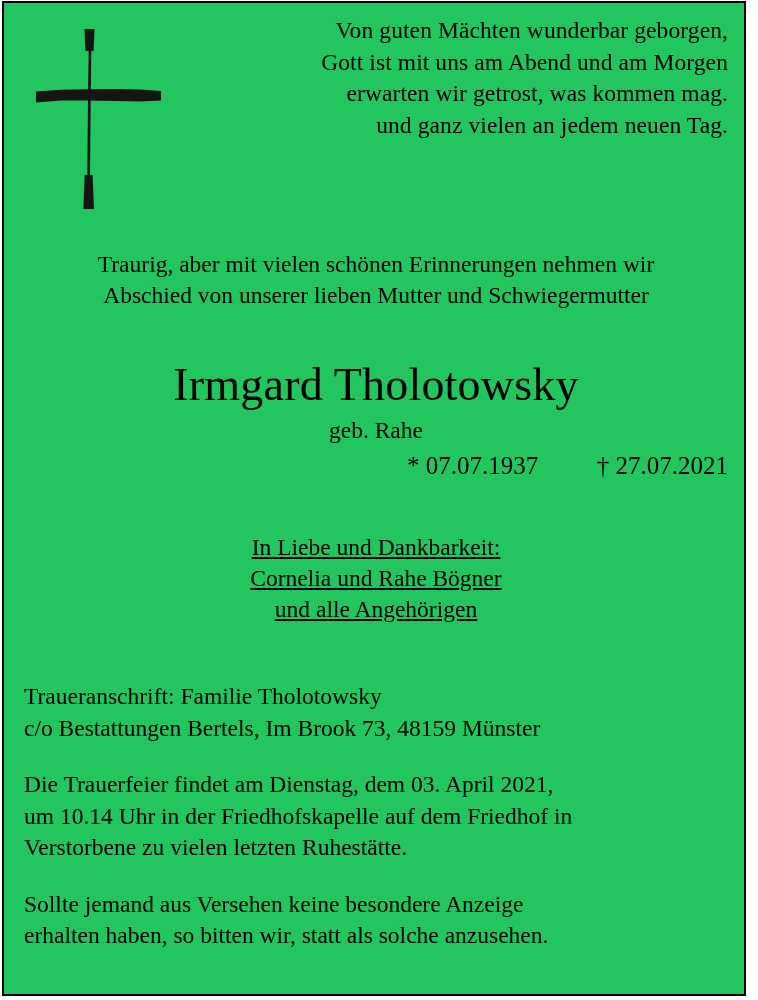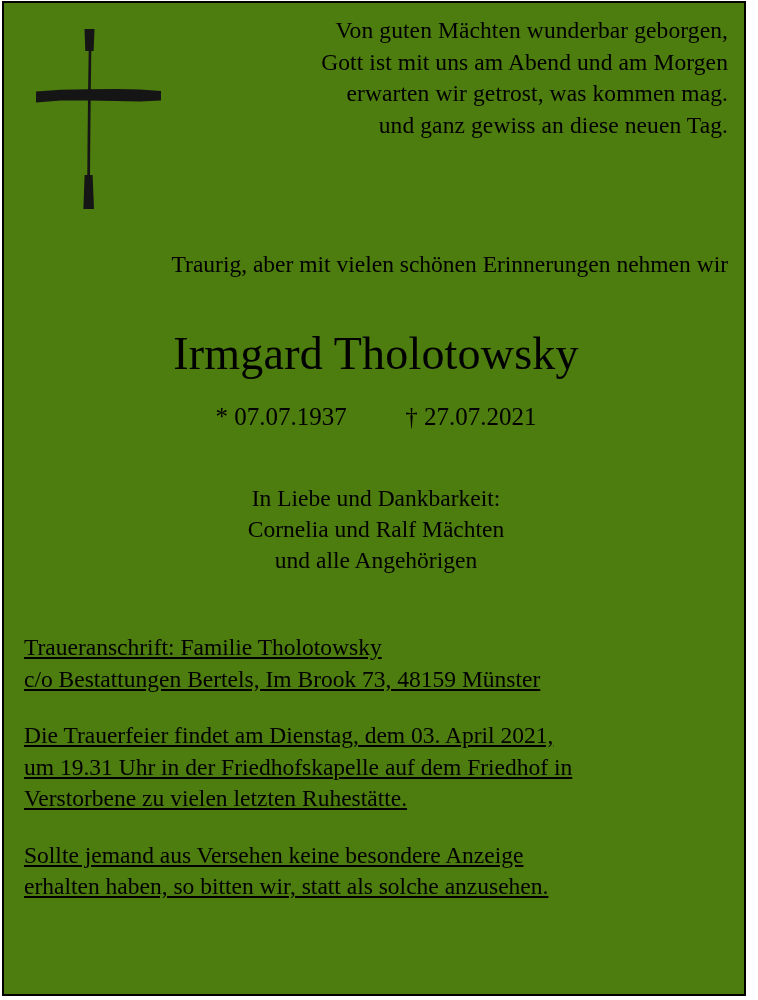--- a/index.html
+++ b/index.html
@@ -17,21 +17,21 @@
 
   
   #notice {
     position: absolute;
     left: 2px;
     top: 1px;
     width: 744px;
     height: 995px;
     border: 2px solid #000000;
     box-sizing: border-box;
-    background: #4d7c0f;
+    background: #22c55e;
   }
 
   .inner {
     position: relative;
     width: 100%;
     height: 100%;
     box-sizing: border-box;
     padding: 0 16px 0 20px;
   }
 
@@ -60,21 +60,21 @@
     text-align: right;
     font-size: 23.5px;
     line-height: 31.5px;
     letter-spacing: 0.1px;
   }
   .verse div { white-space: nowrap; }
   .verse .attribution { }
 
   
   .farewell {
-    text-align: right;
+    text-align: center;
     font-size: 23.5px;
     line-height: 31px;
     margin-top: 24px;
   }
   .farewell div { white-space: nowrap; }
 
   
   .name-block {
     text-align: center;
     margin-top: 40px;
@@ -87,44 +87,45 @@
     margin-top: 48px;
   }
   .maiden-name {
     font-size: 23.5px;
     line-height: 30px;
     margin-top: 4px;
   }
   .dates {
     font-size: 25px;
     line-height: 32px;
-    margin-top: 21px;
+    margin-top: 5px;
+    text-align: right;
   }
   .dates .date-gap {
     display: inline-block;
     width: 46px;
   }
   .dagger-sym, .star-sym { font-size: 25px; }
 
   
   .gratitude {
     text-align: center;
     font-size: 23.5px;
     line-height: 31px;
     margin-top: 50px;
+    text-decoration: underline;
   }
   .gratitude div { white-space: nowrap; }
 
   
   .details {
     margin-top: 56px;
     font-size: 23.5px;
     line-height: 31.5px;
     text-align: left;
-    text-decoration: underline;
   }
   .para { margin-bottom: 25px; }
   .para:last-child { margin-bottom: 12px; }
   .para div { white-space: nowrap; }
 </style>
 </head>
 <body>
 
 <div id="notice">
   <div class="inner">
@@ -139,56 +140,58 @@
 
             <path d="M8 74.5 L33 72.8 L60 72.2 L88 72.0 L112 72.6 L133 74.0 L133 83.4 L112 84.6 L88 84.0 L60 83.6 L33 83.6 L8 85.4 Z"></path>
           </g>
         </svg>
       </div>
 
       <div class="verse">
         <div>Von guten Mächten wunderbar geborgen,</div>
         <div>Gott ist mit uns am Abend und am Morgen</div>
         <div>erwarten wir getrost, was kommen mag.</div>
-        <div>und ganz gewiss an diese neuen Tag.</div>
+        <div>und ganz vielen an jedem neuen Tag.</div>
       </div>
 
     </div>
 
     <div class="farewell">
       <div>Traurig, aber mit vielen schönen Erinnerungen nehmen wir</div>
+      <div>Abschied von unserer lieben Mutter und Schwiegermutter</div>
     </div>
 
     <div class="name-block">
       <div class="deceased-name">Irmgard Tholotowsky</div>
+      <div class="maiden-name">geb. Rahe</div>
       <div class="dates">
         <span class="star-sym">*</span>
         <span>07.07.1937</span>
         <span class="date-gap"></span>
         <span class="dagger-sym">†</span>
         <span>27.07.2021</span>
       </div>
     </div>
 
     <div class="gratitude">
       <div>In Liebe und Dankbarkeit:</div>
-      <div>Cornelia und Ralf Mächten</div>
+      <div>Cornelia und Rahe Bögner</div>
       <div>und alle Angehörigen</div>
     </div>
 
     <div class="details">
 
       <div class="para">
         <div>Traueranschrift: Familie Tholotowsky</div>
         <div>c/o Bestattungen Bertels, Im Brook 73, 48159 Münster</div>
       </div>
 
       <div class="para">
         <div>Die Trauerfeier findet am Dienstag, dem 03. April 2021,</div>
-        <div>um 19.31 Uhr in der Friedhofskapelle auf dem Friedhof in</div>
+        <div>um 10.14 Uhr in der Friedhofskapelle auf dem Friedhof in</div>
         <div>Verstorbene zu vielen letzten Ruhestätte.</div>
       </div>
 
       <div class="para">
         <div>Sollte jemand aus Versehen keine besondere Anzeige</div>
         <div>erhalten haben, so bitten wir, statt als solche anzusehen.</div>
       </div>
 
     </div>
 

